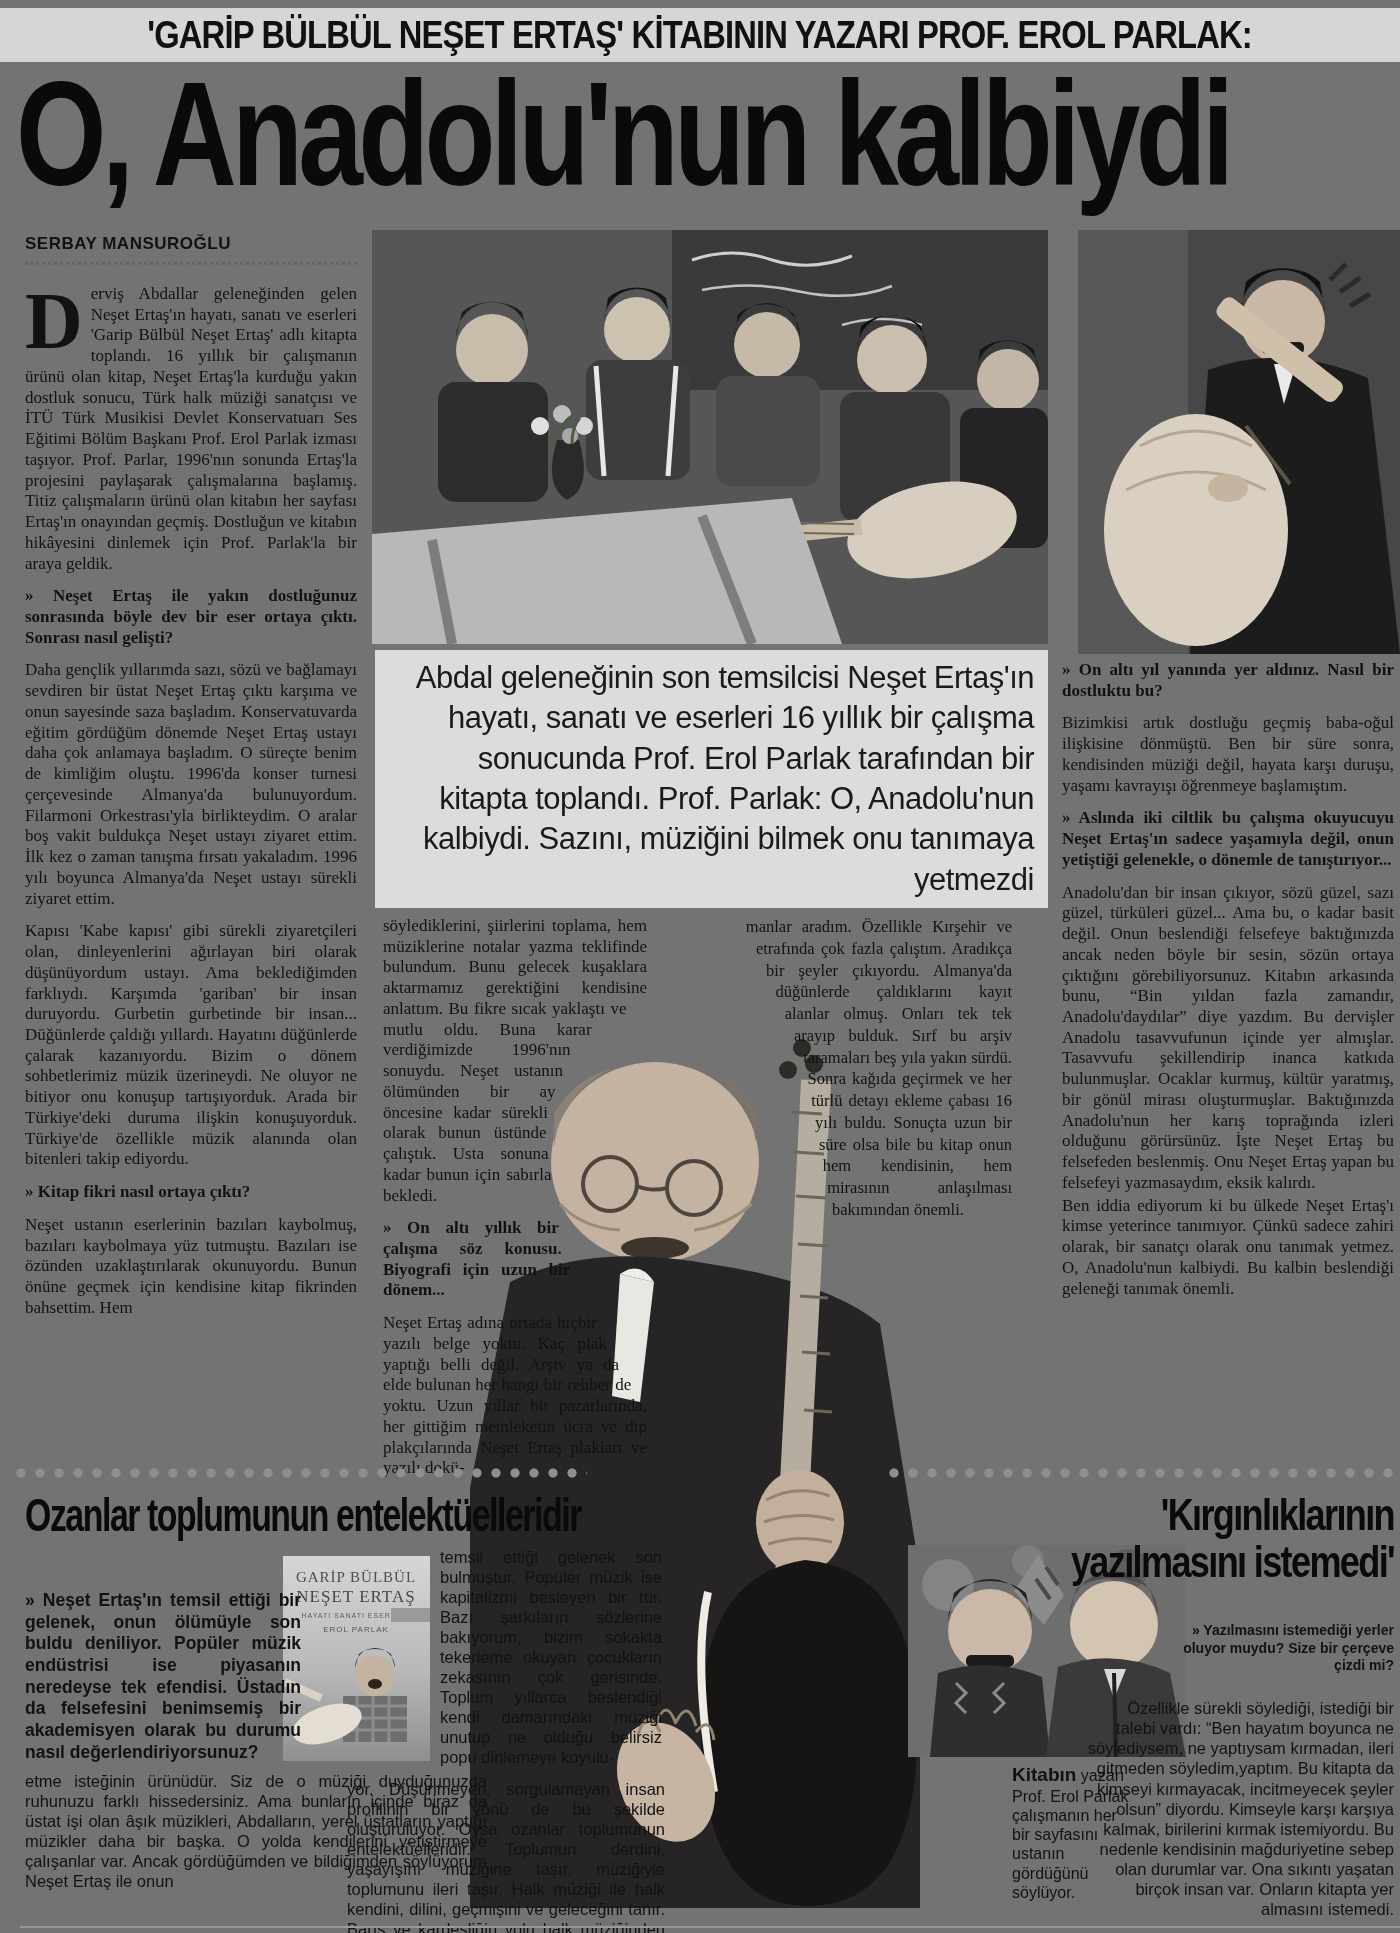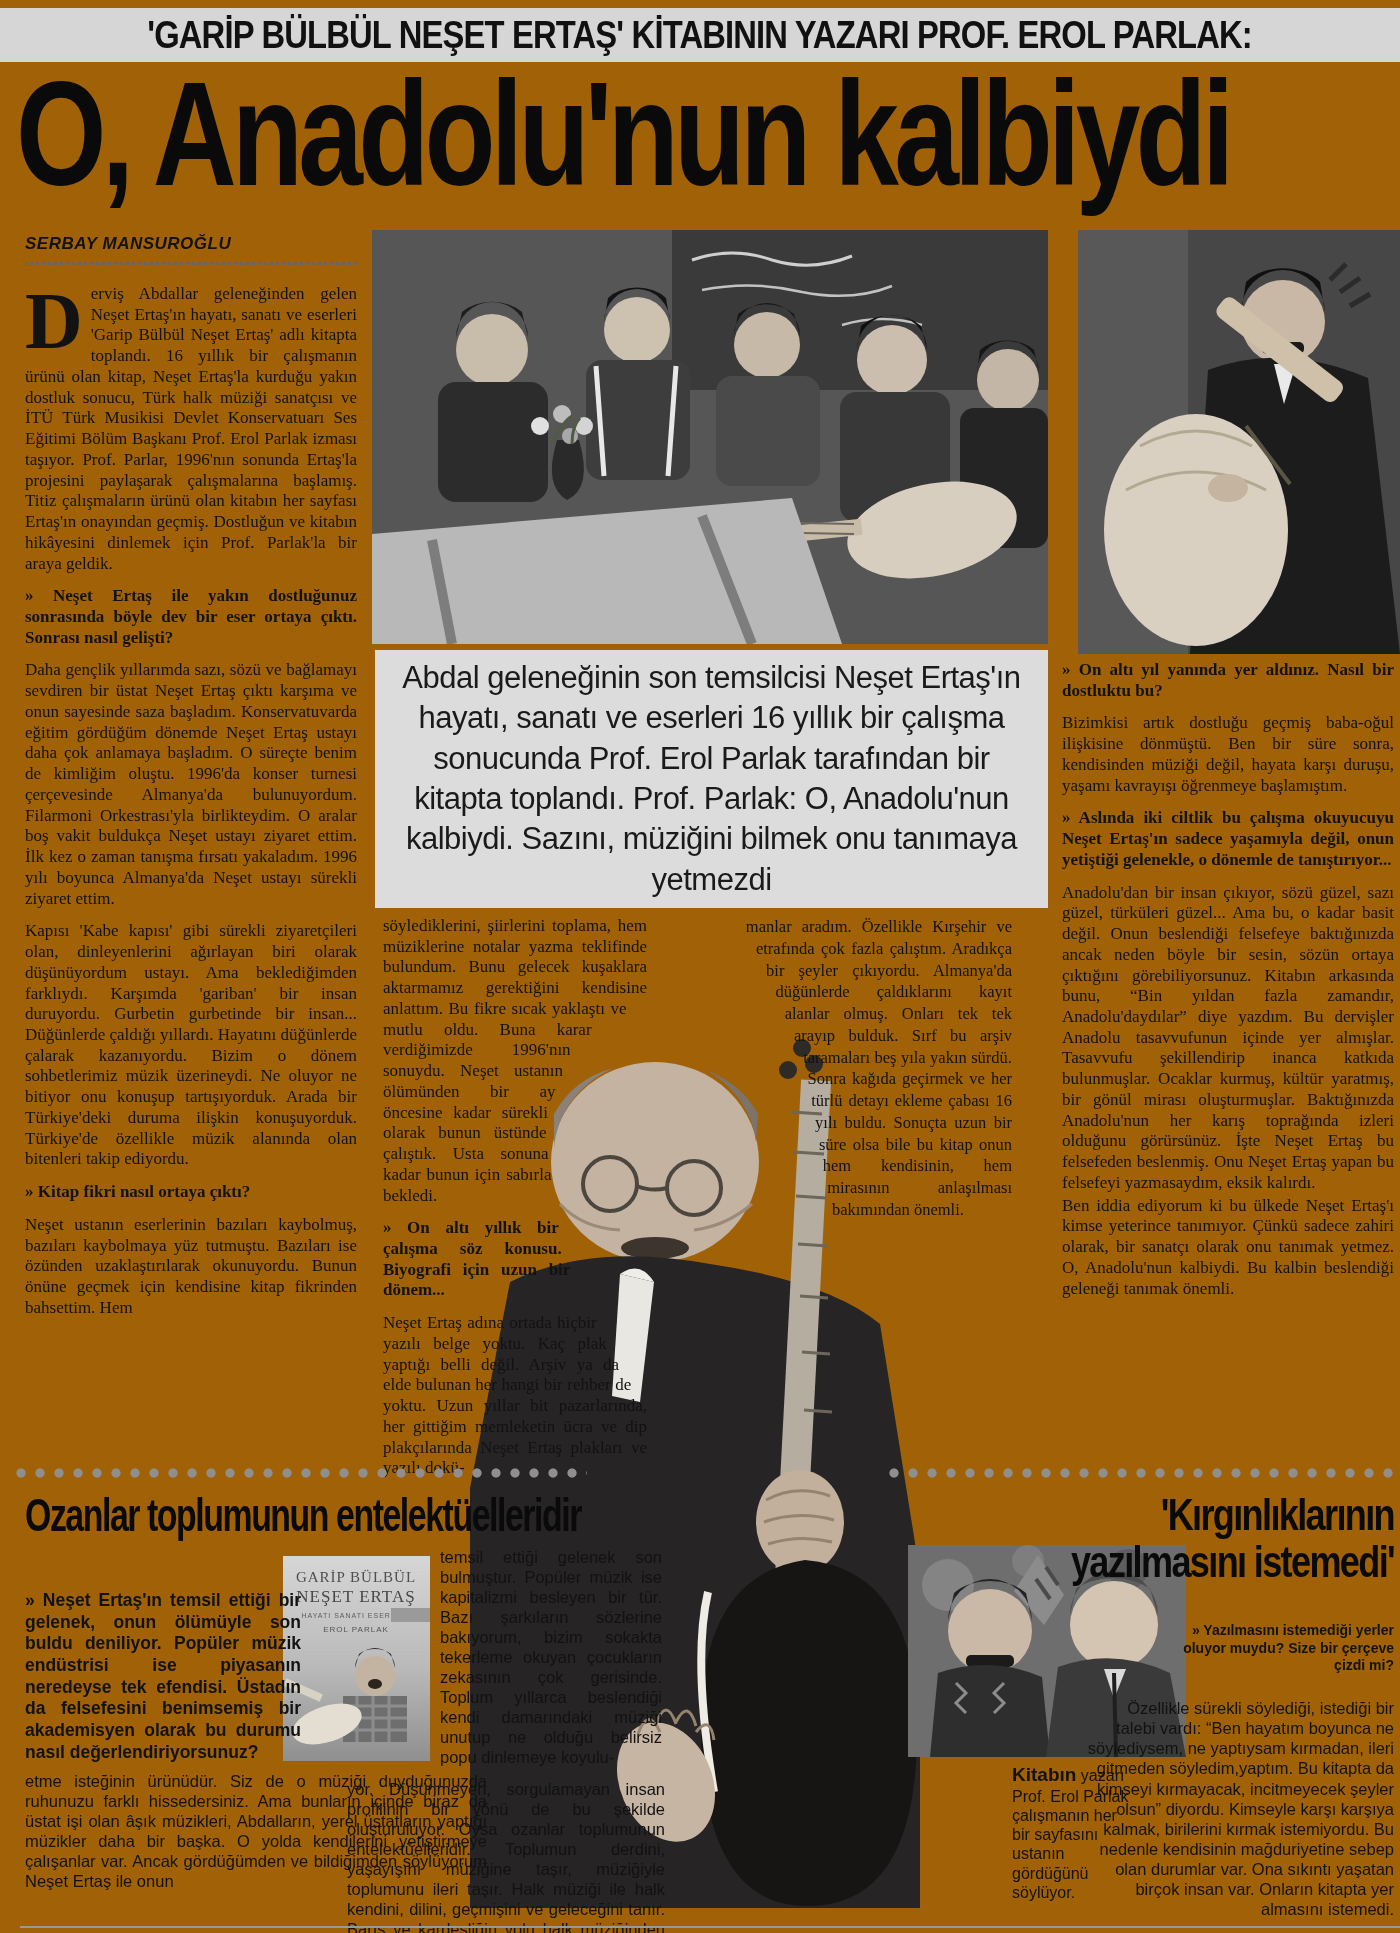--- a/index.html
+++ b/index.html
@@ -1,46 +1,46 @@
 <!DOCTYPE html>
 <html><head>
 <meta charset="utf-8">
 <style>
   html,body{margin:0;padding:0;background:#e9e9e9;}
-  #page{position:relative;width:1400px;height:1933px;background:#a16207;overflow:hidden;
+  #page{position:relative;width:1400px;height:1933px;background:#737373;overflow:hidden;
         font-family:"Liberation Serif",serif;color:#121212;margin:0 auto;}
   .abs{position:absolute;}
   
   #kicker{left:0;top:8px;width:1400px;height:54px;background:#d6d6d6;
           display:flex;align-items:center;justify-content:center;z-index:3;}
   #kicker span{font-family:"Liberation Sans",sans-serif;font-weight:bold;font-size:39px;
           letter-spacing:-1px;transform:scaleX(.84);white-space:nowrap;color:#111;}
   #headline{left:16px;top:58px;width:1400px;height:156px;z-index:3;}
   #headline span{display:inline-block;font-family:"Liberation Sans",sans-serif;font-weight:bold;
           font-size:149px;line-height:1.02;letter-spacing:-6px;white-space:nowrap;
           transform:scaleX(.78);transform-origin:0 0;color:#0a0a0a;}
-  #byline{left:25px;top:234px;width:332px;z-index:3;font-style:italic;}
+  #byline{left:25px;top:234px;width:332px;z-index:3;}
   #byline .name{font-family:"Liberation Sans",sans-serif;font-weight:bold;font-size:17px;letter-spacing:.5px;}
   #byline .dots{margin-top:5px;border-bottom:3px dotted #666;height:3px;}
   
   .serifcol{font-size:17px;line-height:1.22;text-align:justify;z-index:2;}
   .serifcol p{margin:0 0 12px 0;}
   .q{font-weight:bold;margin:14px 0 2px 0;}
   .dropcap{float:left;font-weight:bold;font-size:80px;line-height:.78em;padding:6px 8px 0 0;}
   #col-left{left:25px;top:284px;width:332px;height:1192px;}
   #col2{left:383px;top:916px;width:264px;height:562px;}
   #col3{left:718px;top:916px;width:294px;height:562px;font-size:16.5px;line-height:1.32;}
   #col4{left:1062px;top:660px;width:332px;height:815px;}
   .wrapR{float:right;width:110px;height:560px;
          shape-outside:polygon(100% 18%,40% 25%,16% 38%,30% 58%,70% 74%,100% 84%);shape-margin:8px;}
   .wrapL{float:left;width:178px;height:560px;
          shape-outside:polygon(0 0,5% 0,24% 13%,44% 28%,55% 48%,66% 64%,88% 82%,93% 100%,0 100%);shape-margin:8px;}
   
   #pullquote{left:375px;top:650px;width:673px;height:258px;background:#dcdcdc;z-index:3;
-      display:flex;align-items:center;justify-content:center;text-align:center;}
+      display:flex;align-items:center;justify-content:center;text-align:right;}
   #pullquote span{font-family:"Liberation Sans",sans-serif;font-size:31px;line-height:1.3;
       letter-spacing:-.5px;color:#1a1a1a;padding:0 14px;}
   
   .photo{z-index:1;overflow:hidden;}
   
   .dotsep{height:12px;z-index:3;
      background-image:radial-gradient(circle at 6px 6px,#8f8f8f 4.2px,transparent 5px);
      background-size:19px 12px;background-repeat:repeat-x;}
   
   .cond{font-family:"Liberation Sans",sans-serif;z-index:2;}

